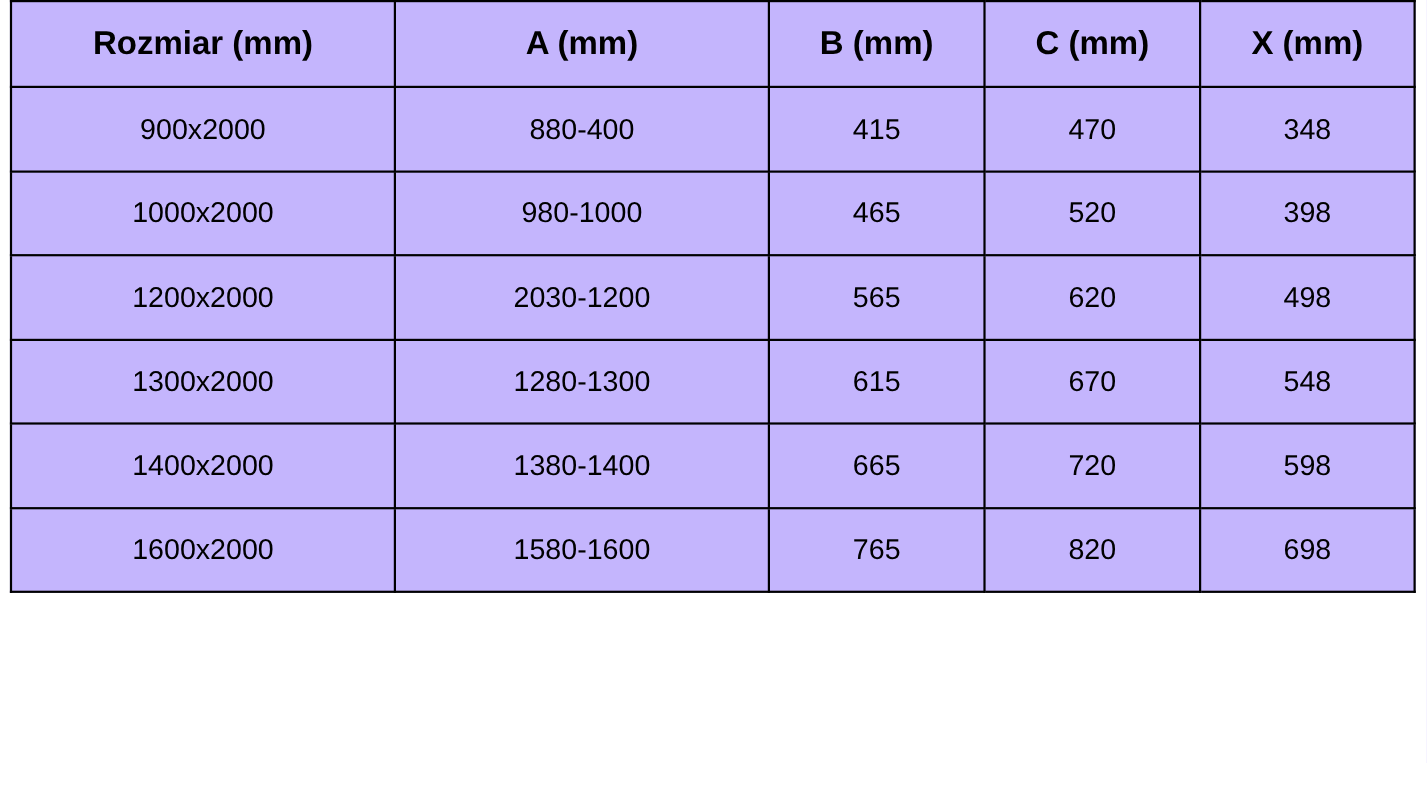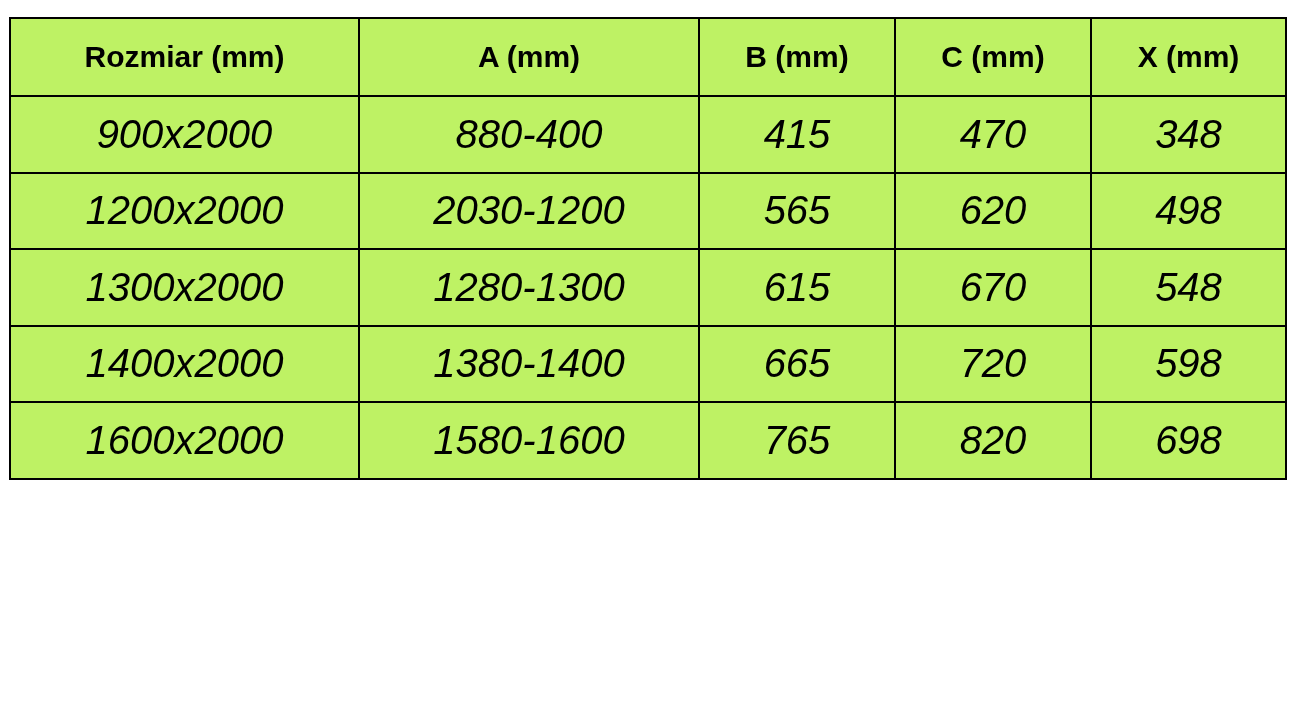--- a/index.html
+++ b/index.html
@@ -14,43 +14,42 @@
   .page {
     width: 1297px;
     height: 719px;
     background: #ffffff;
     box-sizing: border-box;
   }
   table.dim-table {
     border-collapse: collapse;
     table-layout: fixed;
     width: 1276px;
-    margin: 17px 0 0 9px;
-    background: #bef264;
+    margin: 0 0 0 9px;
+    background: #c4b5fd;
   }
   table.dim-table th,
   table.dim-table td {
     border: 2.5px solid #000000;
     text-align: center;
     vertical-align: middle;
     color: #000000;
     padding: 0;
     overflow: hidden;
     white-space: nowrap;
   }
   table.dim-table th {
     height: 76px;
     font-size: 30px;
     font-weight: 700;
   }
   table.dim-table td {
     height: 74.5px;
-    font-size: 40px;
+    font-size: 26px;
     font-weight: 400;
-    font-style: italic;
   }
   col.c-rozmiar { width: 349px; }
   col.c-a { width: 340px; }
   col.c-b { width: 196px; }
   col.c-c { width: 196px; }
   col.c-x { width: 195px; }
 </style>
 </head>
 <body>
 
@@ -74,20 +73,27 @@
     </thead>
     <tbody>
       <tr>
         <td>900x2000</td>
         <td>880-400</td>
         <td>415</td>
         <td>470</td>
         <td>348</td>
       </tr>
       <tr>
+        <td>1000x2000</td>
+        <td>980-1000</td>
+        <td>465</td>
+        <td>520</td>
+        <td>398</td>
+      </tr>
+      <tr>
         <td>1200x2000</td>
         <td>2030-1200</td>
         <td>565</td>
         <td>620</td>
         <td>498</td>
       </tr>
       <tr>
         <td>1300x2000</td>
         <td>1280-1300</td>
         <td>615</td>

